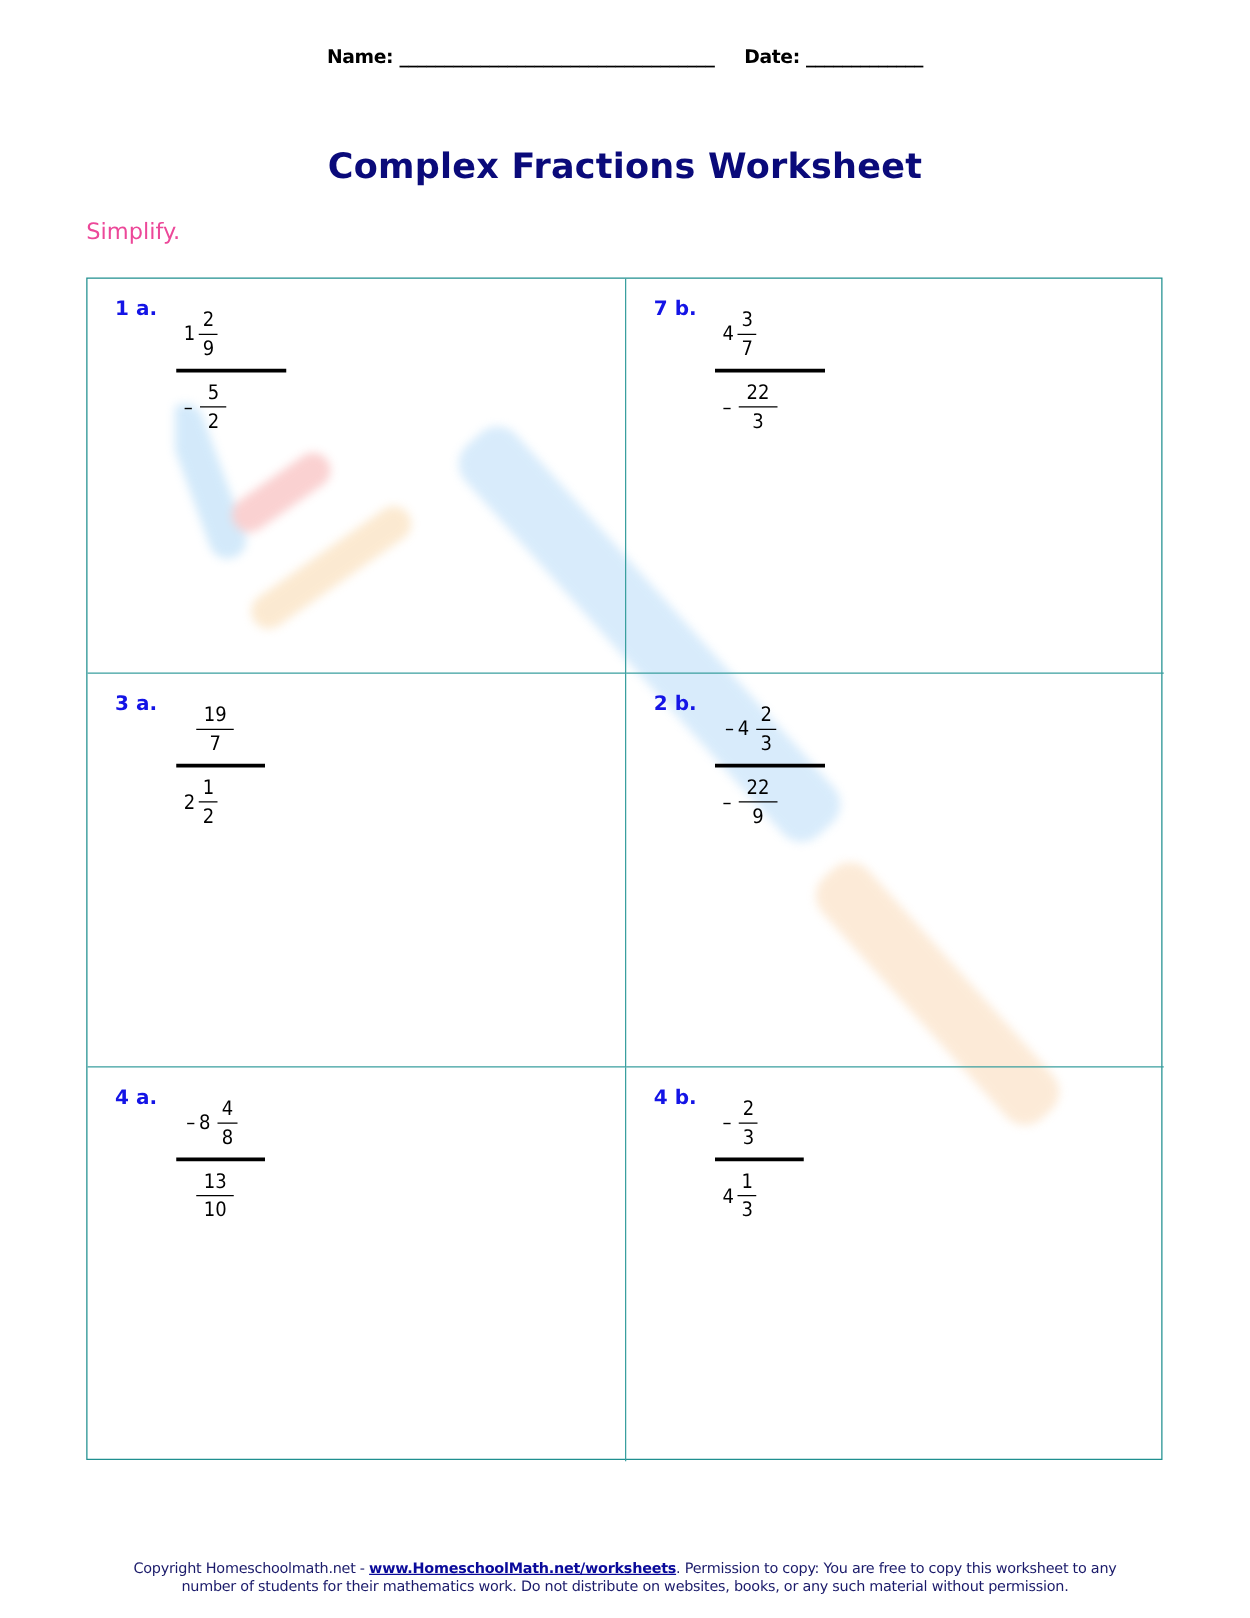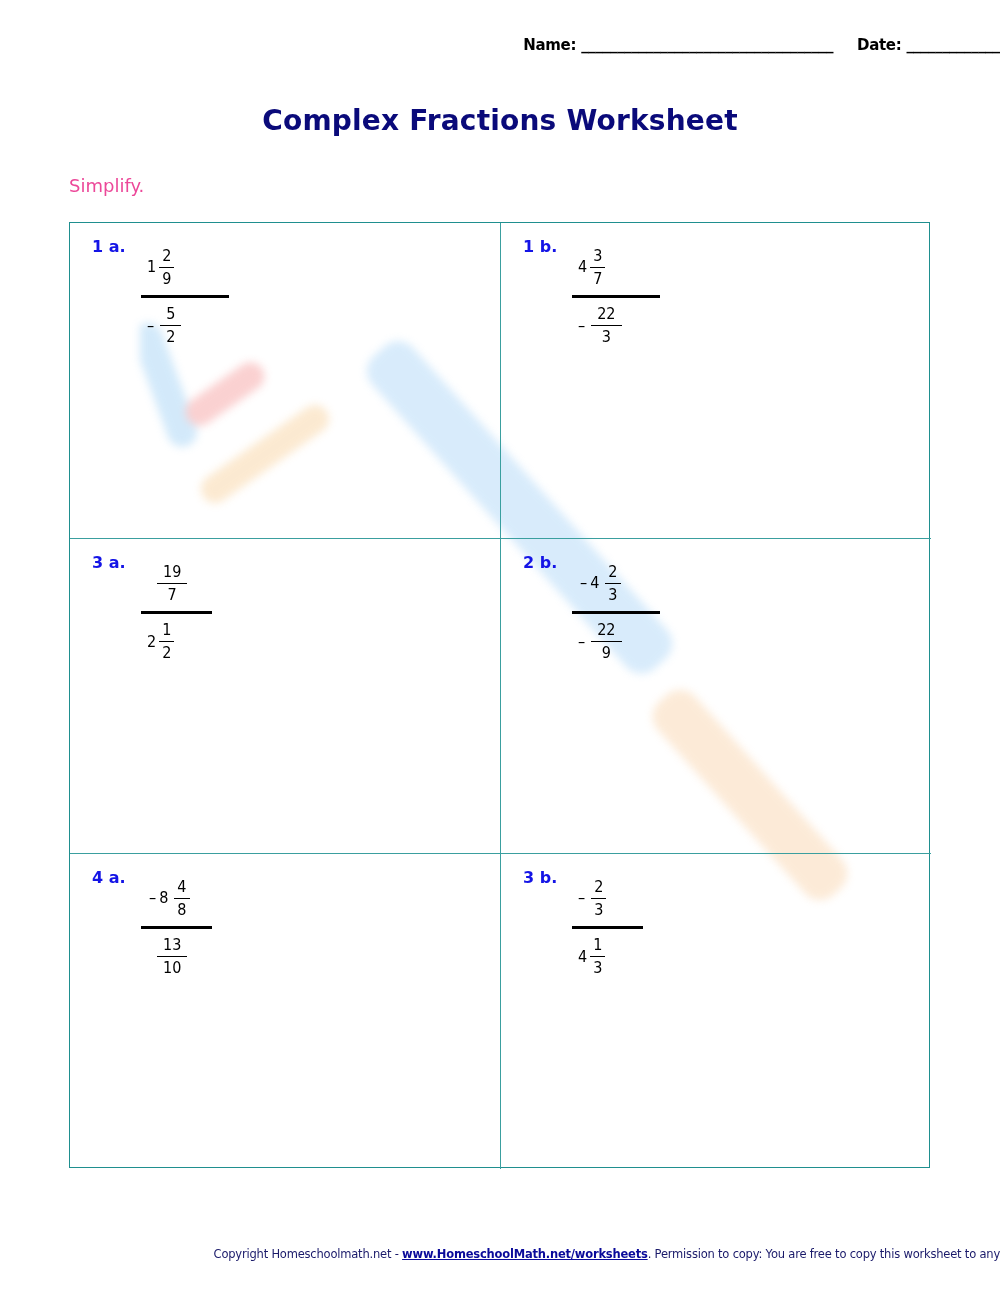--- a/index.html
+++ b/index.html
@@ -2,26 +2,26 @@
 <html><head>
   <meta charset="utf-8">
   <style>
     html, body { margin: 0; padding: 0; background: #ffffff; }
     body {
       width: 1000px; height: 1294px; position: relative; overflow: hidden;
       font-family: "DejaVu Sans", sans-serif; color: #000;
     }
     .header-line {
       position: absolute; top: 36px; left: 0; width: 1000px;
-      text-align: right; font-family: "DejaVu Sans", sans-serif;
+      text-align: center; font-family: "DejaVu Sans", sans-serif;
       font-weight: bold; font-size: 15px; letter-spacing: -0.3px;
     }
     .header-line .gap { display: inline-block; width: 14px; }
     .title {
-      position: absolute; top: 104px; left: 0; width: 1000px;
+      position: absolute; top: 116px; left: 0; width: 1000px;
       text-align: center; font-weight: bold; font-size: 28px;
       color: #0a0a7a; letter-spacing: 0.2px;
     }
     .instructions {
       position: absolute; top: 175px; left: 69px;
       font-size: 18px; color: #ec4899;
     }
     .grid {
       position: absolute; left: 69px; top: 222px;
       width: 861px; height: 946px;
@@ -49,21 +49,21 @@
     .frac .num { padding: 0 3px 3px 3px; border-bottom: 1px solid #000; }
     .frac .den { padding: 3px 3px 0 3px; }
     .frac.wide .num, .frac.wide .den { padding-left: 6px; padding-right: 6px; }
     .main-bar { height: 2.5px; background: #000; margin: 2px 0; }
     .watermark {
       position: absolute; left: 140px; top: 300px; width: 760px; height: 700px;
       pointer-events: none; opacity: 0.45; filter: blur(4px);
     }
     .footer {
       position: absolute; top: 1247px; left: 0; width: 1000px;
-      text-align: right; font-size: 11.5px; color: #1a1a6a; line-height: 15px;
+      text-align: center; font-size: 11.5px; color: #1a1a6a; line-height: 15px;
       font-family: "DejaVu Sans", sans-serif; letter-spacing: -0.2px;
     }
     .footer a { color: #0a0a9a; font-weight: bold; text-decoration: underline; }
   </style>
 </head>
 <body>
 
 <div class="header-line">
   <span>Name:</span>
   <span>___________________________________</span>
@@ -100,21 +100,21 @@
         <span class="sign">–</span>
         <span class="frac wide">
             <span class="num">5</span>
             <span class="den">2</span>
           </span>
       </div>
     </div>
   </div>
 
   <div class="cell r1">
-    <span class="label">1 b.</span>
+    <span class="label">7 b.</span>
     <div class="cf">
       <div class="part">
         <span class="whole">4</span>
         <span class="frac">
             <span class="num">3</span>
             <span class="den">7</span>
           </span>
       </div>
       <div class="main-bar" style="width:88px"></div>
       <div class="part">
@@ -184,21 +184,21 @@
       <div class="part" style="padding-left:16px">
         <span class="frac wide">
             <span class="num">13</span>
             <span class="den">10</span>
           </span>
       </div>
     </div>
   </div>
 
   <div class="cell">
-    <span class="label">3 b.</span>
+    <span class="label">4 b.</span>
     <div class="cf">
       <div class="part">
         <span class="sign">–</span>
         <span class="frac">
             <span class="num">2</span>
             <span class="den">3</span>
           </span>
       </div>
       <div class="main-bar" style="width:71px"></div>
       <div class="part">
@@ -209,13 +209,14 @@
           </span>
       </div>
     </div>
   </div>
 </div>
 
 <div class="footer">
   <div>
     <span>Copyright Homeschoolmath.net - </span><a>www.HomeschoolMath.net/worksheets</a><span>.  Permission to copy: You are free to copy this worksheet to any</span>
   </div>
+  <div>number of students for their mathematics work. Do not distribute on websites, books, or any such material without permission.</div>
 </div>
 
 </body></html>

